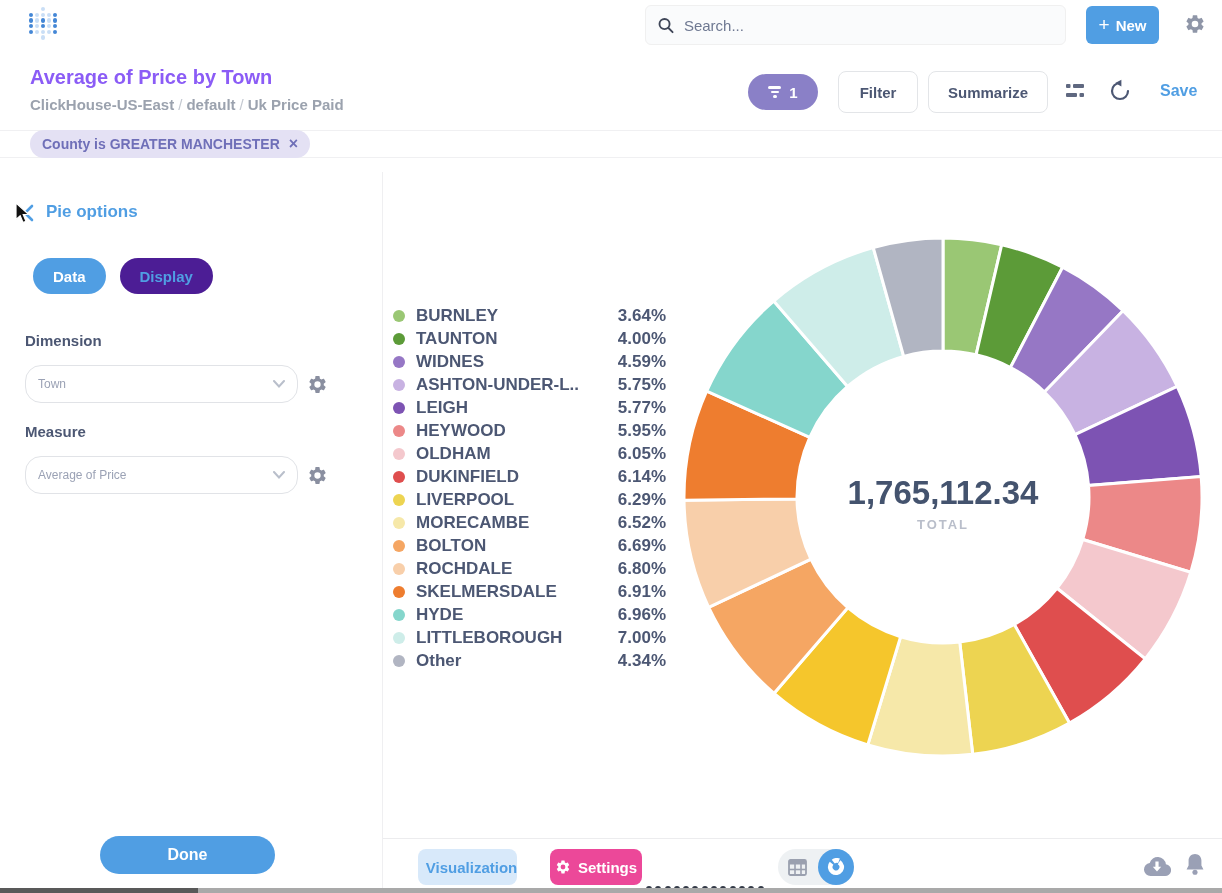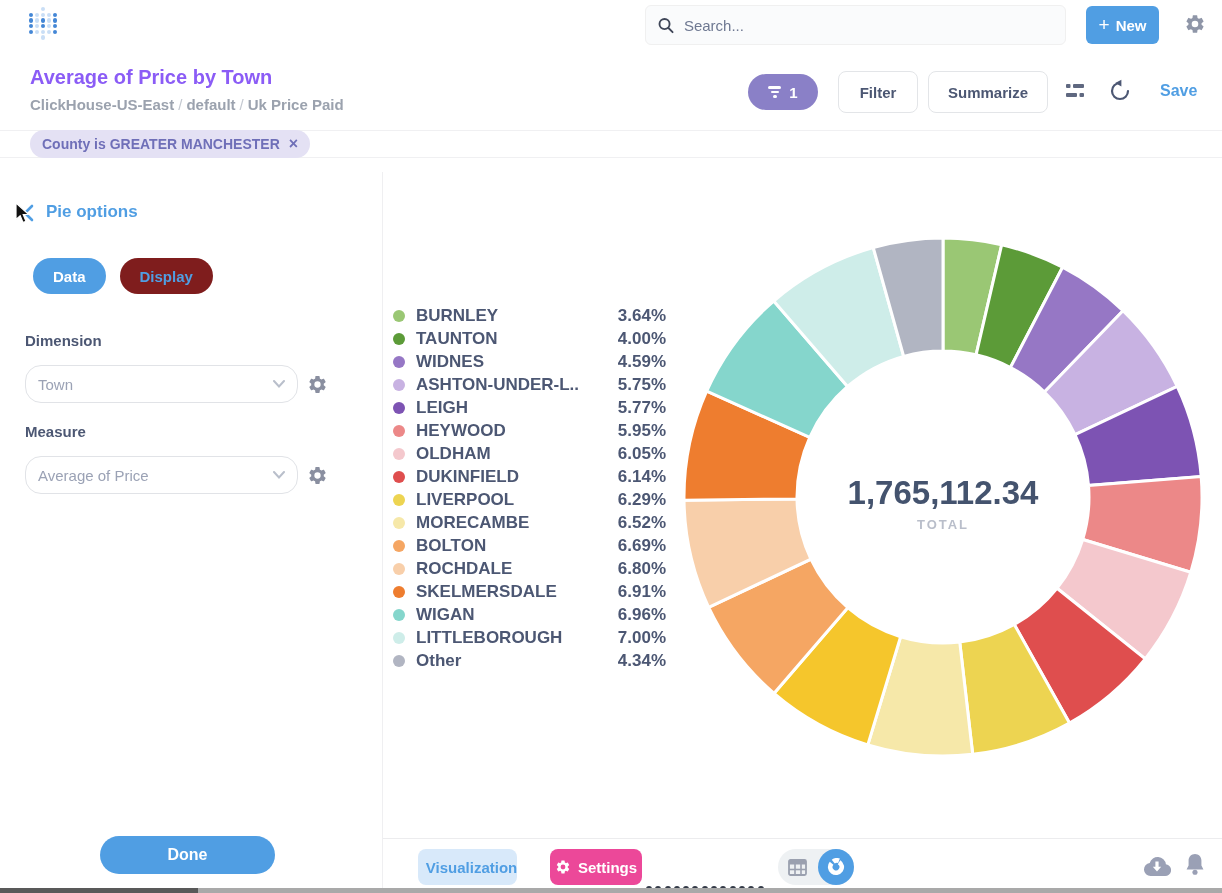--- a/index.html
+++ b/index.html
@@ -54,24 +54,24 @@
     gap:9px; color:#6F6FB8; font-size:14px; font-weight:700; cursor:pointer; }
   .chip .x { font-size:16px; font-weight:700; line-height:1; cursor:pointer; }
 
   
   .sidebar { left:0; top:172px; width:383px; height:721px; border-right:1px solid #EFEFF1; background:#fff; }
   .pane-title { position:absolute; left:46px; top:30px; font-size:17px; font-weight:700; color:#509EE3; }
   .back-chev { position:absolute; left:22px; top:32px; }
   .tabs { position:absolute; left:33px; top:86px; display:flex; gap:14px; }
   .tab { height:36px; border:none; border-radius:18px; font-size:15px; font-weight:700; padding:0 20px; cursor:pointer; }
   .tab.active { background:#509EE3; color:#fff; }
-  .tab.inactive { background:#7f1d1d; color:#509EE3; }
+  .tab.inactive { background:#4c1d95; color:#509EE3; }
   .field-label { position:absolute; left:25px; font-size:15px; font-weight:700; color:#4C5773; }
   .select { position:absolute; left:25px; width:273px; height:38px; border:1px solid #E1E3E7; border-radius:16px;
-    background:#fff; display:flex; align-items:center; padding:0 12px; font-size:15px; color:#9BA2B5; cursor:pointer; }
+    background:#fff; display:flex; align-items:center; padding:0 12px; font-size:12px; color:#9BA2B5; cursor:pointer; }
   .select .chev { margin-left:auto; }
   .gear-btn { position:absolute; left:306px; width:22px; height:22px; }
   .done-btn { position:absolute; left:100px; top:664px; width:175px; height:38px; background:#509EE3; color:#fff;
     border:none; border-radius:19px; font-size:16px; font-weight:700; cursor:pointer; }
 
   
   .legend { left:393px; top:304px; width:273px; list-style:none; }
   .legend li { height:23px; display:flex; align-items:center; cursor:pointer; }
   .legend .dot { width:12px; height:12px; border-radius:50%; flex:0 0 12px; }
   .legend .lbl { margin-left:11px; font-size:17px; font-weight:700; color:#4C5773; white-space:nowrap; }
@@ -319,21 +319,21 @@
       <span class="lbl">ROCHDALE</span>
       <span class="val">6.80%</span>
     </li>
     <li>
       <span class="dot" style="background: rgb(238, 125, 47);"></span>
       <span class="lbl">SKELMERSDALE</span>
       <span class="val">6.91%</span>
     </li>
     <li>
       <span class="dot" style="background: rgb(133, 214, 204);"></span>
-      <span class="lbl">WIGAN</span>
+      <span class="lbl">HYDE</span>
       <span class="val">6.96%</span>
     </li>
     <li>
       <span class="dot" style="background: rgb(206, 237, 233);"></span>
       <span class="lbl">LITTLEBOROUGH</span>
       <span class="val">7.00%</span>
     </li>
     <li>
       <span class="dot" style="background: rgb(177, 181, 194);"></span>
       <span class="lbl">Other</span>

